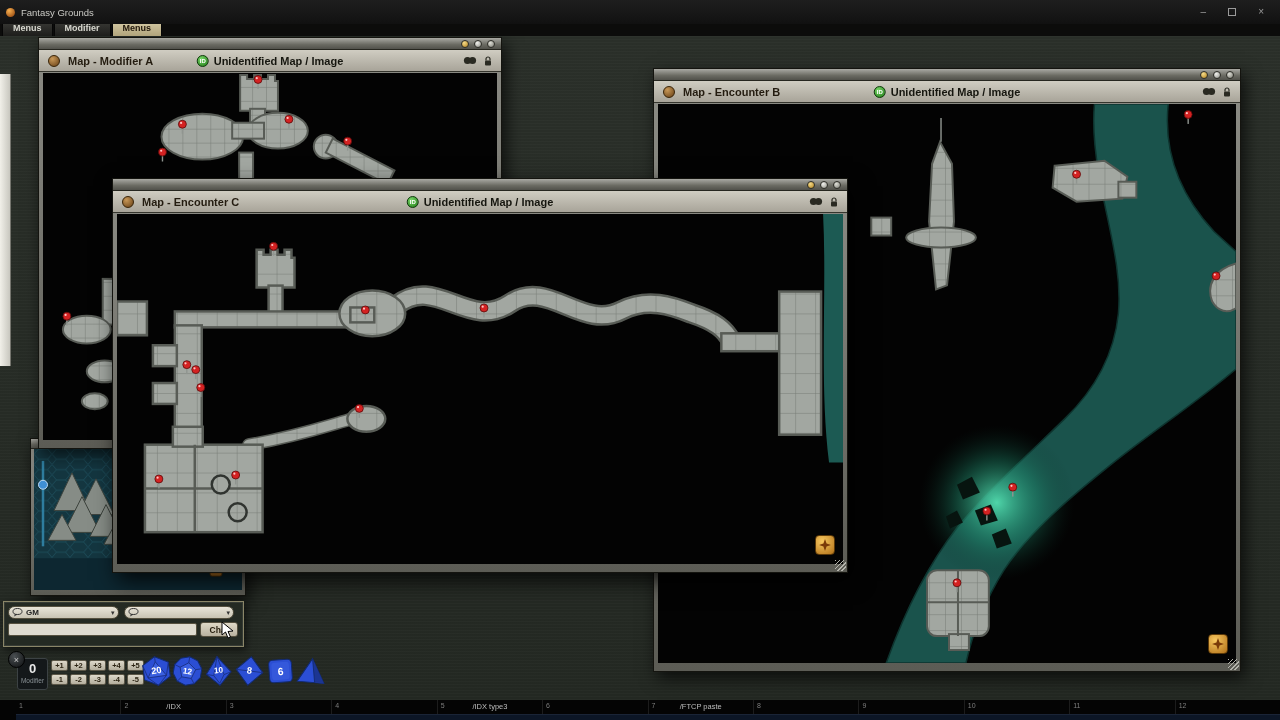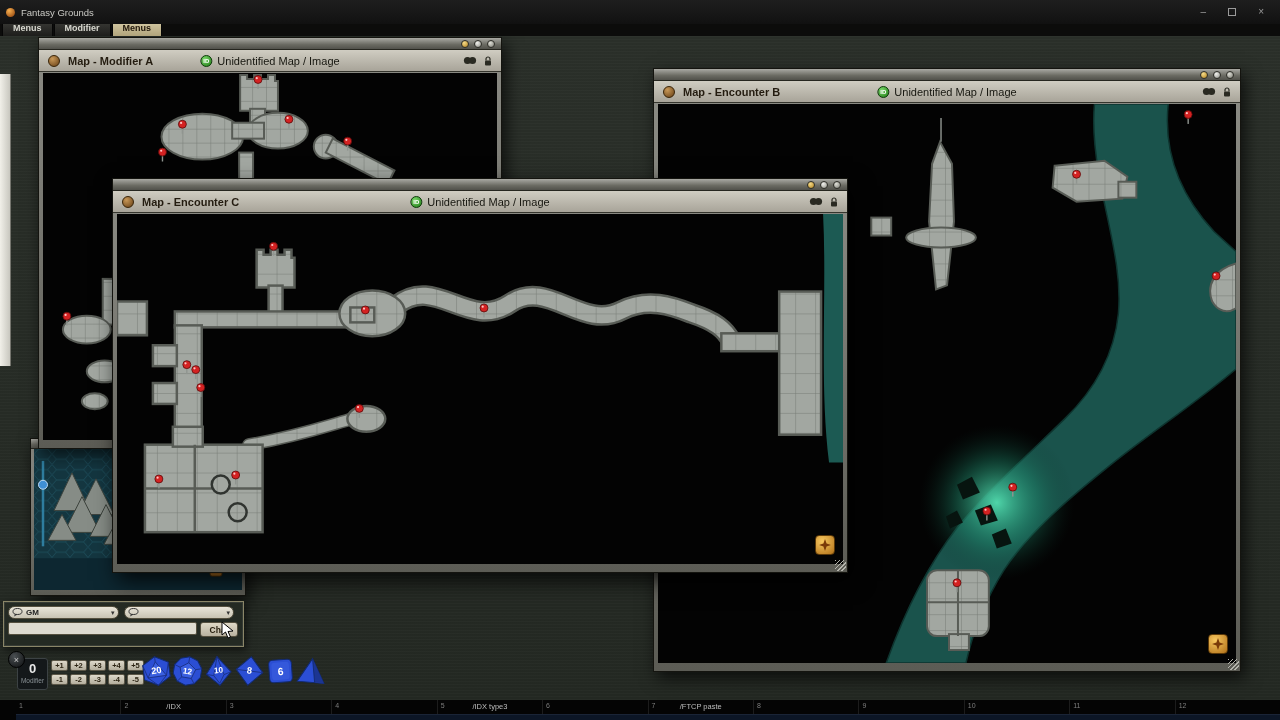--- a/index.html
+++ b/index.html
@@ -49,37 +49,37 @@
   .c-sil2 { background:radial-gradient(circle at 35% 30%,#e0e0d8,#7c7c74); }
 
   .fg-header { height:22px; background:linear-gradient(#d0cdc2,#a8a499); border-bottom:1px solid #35352d;
     display:flex; align-items:center; padding:0 9px; position:relative; }
   .orb { width:12px; height:12px; border-radius:50%; background:radial-gradient(circle at 35% 30%,#c89858,#663f15);
     border:1px solid #392408; margin-right:8px; flex:none; }
   .fg-title { font-size:11px; font-weight:bold; color:#241c10; white-space:nowrap; }
   .fg-badge { position:absolute; left:50%; transform:translateX(-50%); display:flex; align-items:center; gap:5px; }
   .id-dot { width:12px; height:12px; border-radius:50%; background:radial-gradient(circle at 35% 30%,#7ad86a,#1e7a14);
     border:1px solid #0c3a08; color:#fff; font-size:6px; font-weight:bold; display:flex; align-items:center; justify-content:center; }
-  .badge-text { font-size:11px; font-weight:normal; color:#16160f; white-space:nowrap; }
+  .badge-text { font-size:11px; font-weight:bold; color:#16160f; white-space:nowrap; }
   .hdr-icons { margin-left:auto; display:flex; align-items:center; gap:7px; }
 
   .fg-content { position:absolute; left:4px; right:4px; top:35px; bottom:8px; background:#020202; overflow:hidden; }
   .fg-content svg.mapsvg { position:absolute; inset:0; width:100%; height:100%; }
   .hex-content { top:10px; left:3px; right:3px; bottom:5px; background:#10323c; }
 
   .compass { position:absolute; right:8px; bottom:9px; width:20px; height:20px; border-radius:4px;
     background:radial-gradient(circle at 35% 30%,#f8c860,#b07018); border:1px solid #5a3808;
     display:flex; align-items:center; justify-content:center; }
   .grip { position:absolute; right:1px; bottom:1px; width:11px; height:11px;
     background:repeating-linear-gradient(135deg,#b5b5ad 0 1px,transparent 1px 3px); }
 
   
   #chat-panel { position:absolute; left:3px; top:601px; width:241px; height:46px; z-index:30;
     background:#242a23; border:1px solid #8a8668; box-shadow:inset 0 0 0 1px #363b35, 2px 3px 8px rgba(0,0,0,.6); padding:4px; }
-  .chat-row { display:flex; margin-bottom:3px; }
+  .chat-row { display:flex; align-items:center; margin-bottom:3px; }
   .dropdown { width:111px; height:13px; background:linear-gradient(#e9e5d9,#c8c3b3); border:1px solid #55503f;
     border-radius:7px; display:flex; align-items:center; padding:0 3px; margin-right:5px; }
   .dd-text { font-size:8px; font-weight:bold; color:#222; margin-left:3px; flex:1; }
   .dd-arrow { font-size:7px; color:#333; border-left:1px solid #8d castle8a7a; padding-left:2px; }
   .chat-input { width:189px; height:13px; background:#dedbd0; border:1px solid #55503f; border-radius:2px;
     font-size:8px; padding:0 3px; color:#222; font-family:"Liberation Sans",sans-serif; }
   .chat-btn { width:38px; height:15px; margin-left:3px; background:linear-gradient(#ded8c6,#b9b2a0);
     border:1px solid #55503f; border-radius:3px; font-size:8.5px; font-weight:bold; color:#251d0e;
     font-family:"Liberation Sans",sans-serif; }
 

